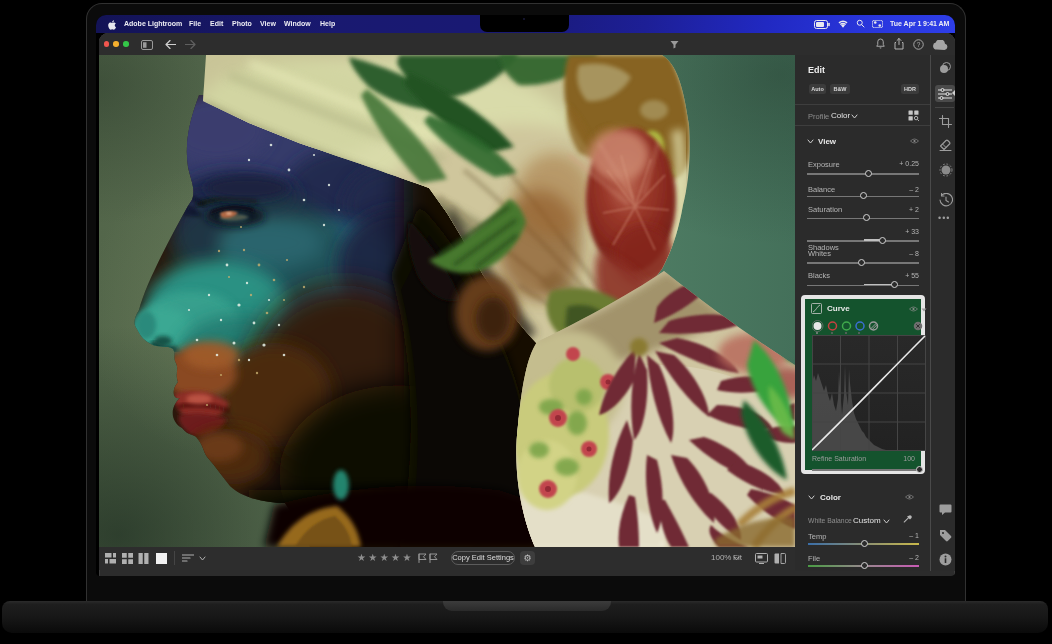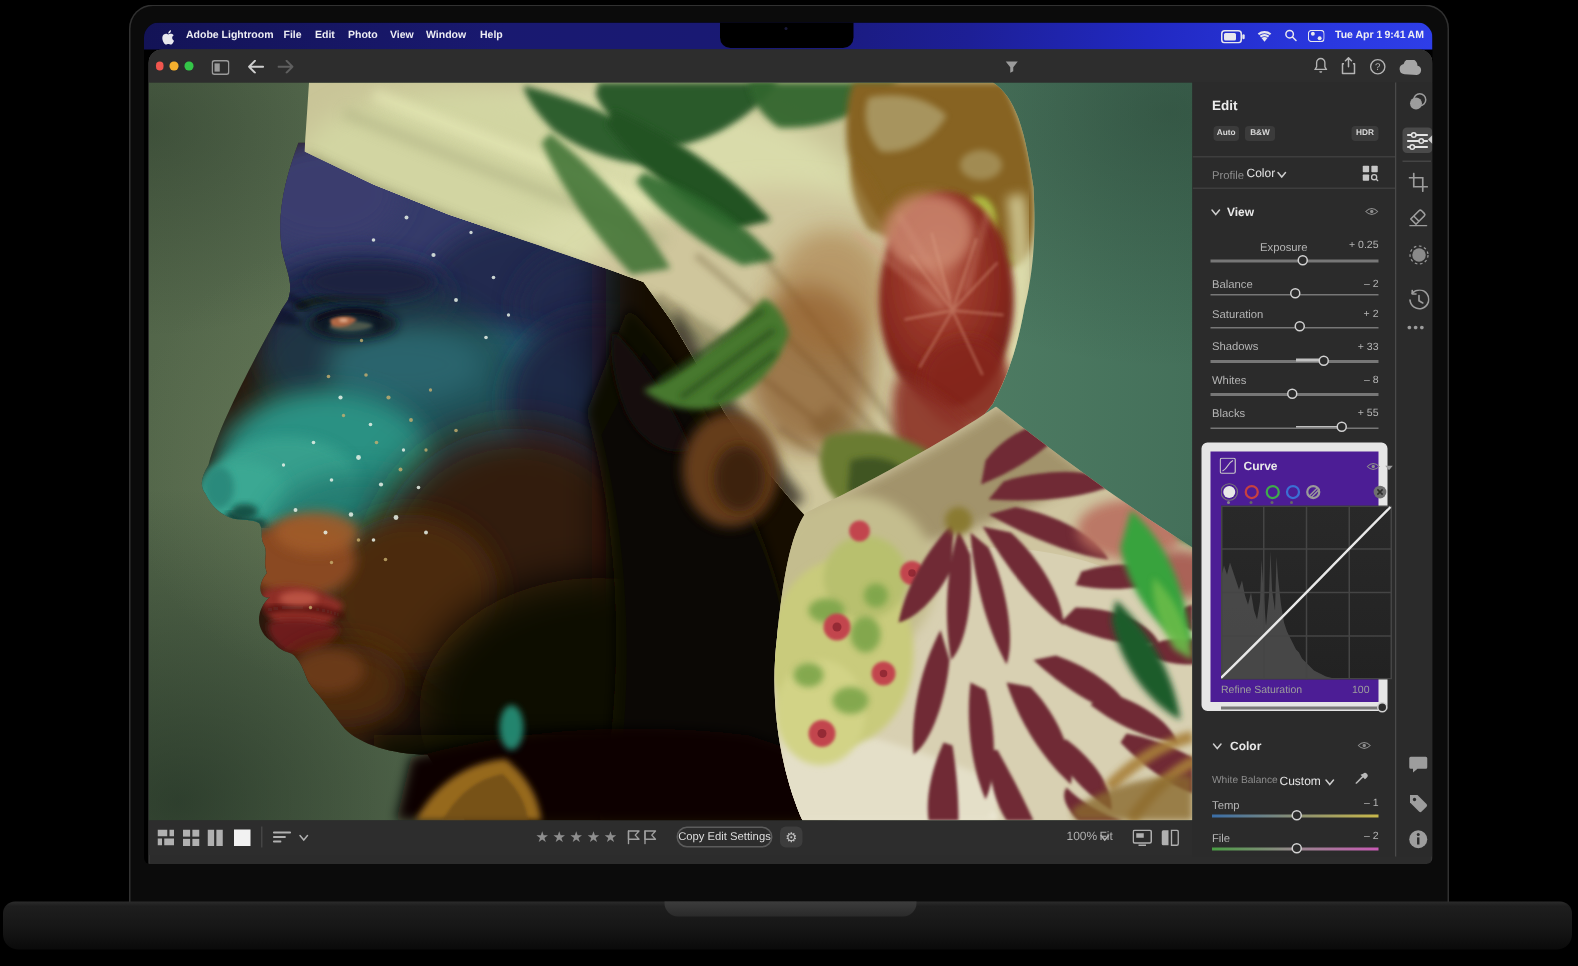--- a/index.html
+++ b/index.html
@@ -442,47 +442,47 @@
       </svg>
       <div class="divider" style="top:70px;"></div>
       <svg class="abs" style="left:12px;top:84px" width="7" height="5" viewBox="0 0 14 10">
         <path d="M2 2 L7 8 L12 2" fill="none" stroke="#cdcdcd" stroke-width="2" stroke-linecap="round"></path>
       </svg>
       <div class="abs" style="left:23px;top:82px;font-size:8px;font-weight:bold;color:#e8e8e8;">View</div>
       <svg class="abs eye" style="left:115px;top:83px" width="9" height="6" viewBox="0 0 18 12">
         <path d="M1 6 Q9 -2 17 6 Q9 14 1 6 Z" fill="none" stroke="#8d8d8d" stroke-width="1.4"></path>
         <circle cx="9" cy="6" r="2.2" fill="#8d8d8d"></circle>
       </svg>
-      <div class="lbl" style="left:13px;top:104.5px;margin-left:32px;">Exposure</div>
+      <div class="lbl" style="left:13px;top:104.5px;">Exposure</div>
         <div class="val" style="top:105px;">+ 0.25</div>
       <div class="track" style="top:118px;"></div>
         <div class="knob" style="left:70px;top:114.8px;"></div>
       <div class="lbl" style="left:13px;top:130px;">Balance</div>
         <div class="val" style="top:130.5px;">– 2</div>
       <div class="track" style="top:140.5px;"></div>
         <div class="knob" style="left:65.2px;top:137.3px;"></div>
       <div class="lbl" style="left:13px;top:150px;">Saturation</div>
         <div class="val" style="top:150.5px;">+ 2</div>
       <div class="track" style="top:162.5px;"></div>
         <div class="knob" style="left:68.2px;top:159.3px;"></div>
-      <div class="lbl" style="left:13px;top:171px;text-align:center;">Shadows</div>
+      <div class="lbl" style="left:13px;top:188px;text-align:center;">Shadows</div>
         <div class="val" style="top:172.5px;">+ 33</div>
       <div class="track" style="top:185px;"></div>
       <div class="abs" style="left:68.6px;top:184.2px;width:19px;height:1.8px;background:#c0c0c0;"></div>
       <div class="knob" style="left:84.2px;top:181.8px;"></div>
       <div class="lbl" style="left:13px;top:194px;">Whites</div>
         <div class="val" style="top:194.5px;">– 8</div>
       <div class="track" style="top:207px;"></div>
         <div class="knob" style="left:62.5px;top:203.8px;"></div>
       <div class="lbl" style="left:13px;top:216px;text-align:center;">Blacks</div>
         <div class="val" style="top:216.5px;">+ 55</div>
       <div class="track" style="top:229.5px;"></div>
       <div class="abs" style="left:68.6px;top:228.7px;width:31px;height:1.8px;background:#c0c0c0;"></div>
       <div class="knob" style="left:96.4px;top:226.3px;"></div>
-      <div class="abs" id="curvepanel" style="left:6px;top:240px;width:124px;height:179px;background:#4c1d95;border-radius:4px;border:6px solid #e5e5e5;">
+      <div class="abs" id="curvepanel" style="left:6px;top:240px;width:124px;height:179px;background:#14532d;border-radius:4px;border:4px solid #e5e5e5;">
         <svg class="abs" style="left:6px;top:4px" width="11" height="11" viewBox="0 0 22 22">
           <rect x="1" y="1" width="20" height="20" rx="2" fill="none" stroke="#c9c9c9" stroke-width="1.6"></rect>
           <path d="M4 18 Q8 16 11 11 Q14 6 18 4" fill="none" stroke="#c9c9c9" stroke-width="1.6"></path>
         </svg>
         <div class="abs" style="left:22px;top:5px;font-size:8px;font-weight:bold;color:#e8e8e8;">Curve</div>
         <svg class="abs" style="left:104px;top:7px" width="9" height="6" viewBox="0 0 18 12">
           <path d="M1 6 Q9 -2 17 6 Q9 14 1 6 Z" fill="none" stroke="#8d8d8d" stroke-width="1.4"></path>
           <circle cx="9" cy="6" r="2.2" fill="#8d8d8d"></circle>
         </svg>
         <svg class="abs" style="left:116px;top:8.5px" width="6" height="4" viewBox="0 0 12 8">

